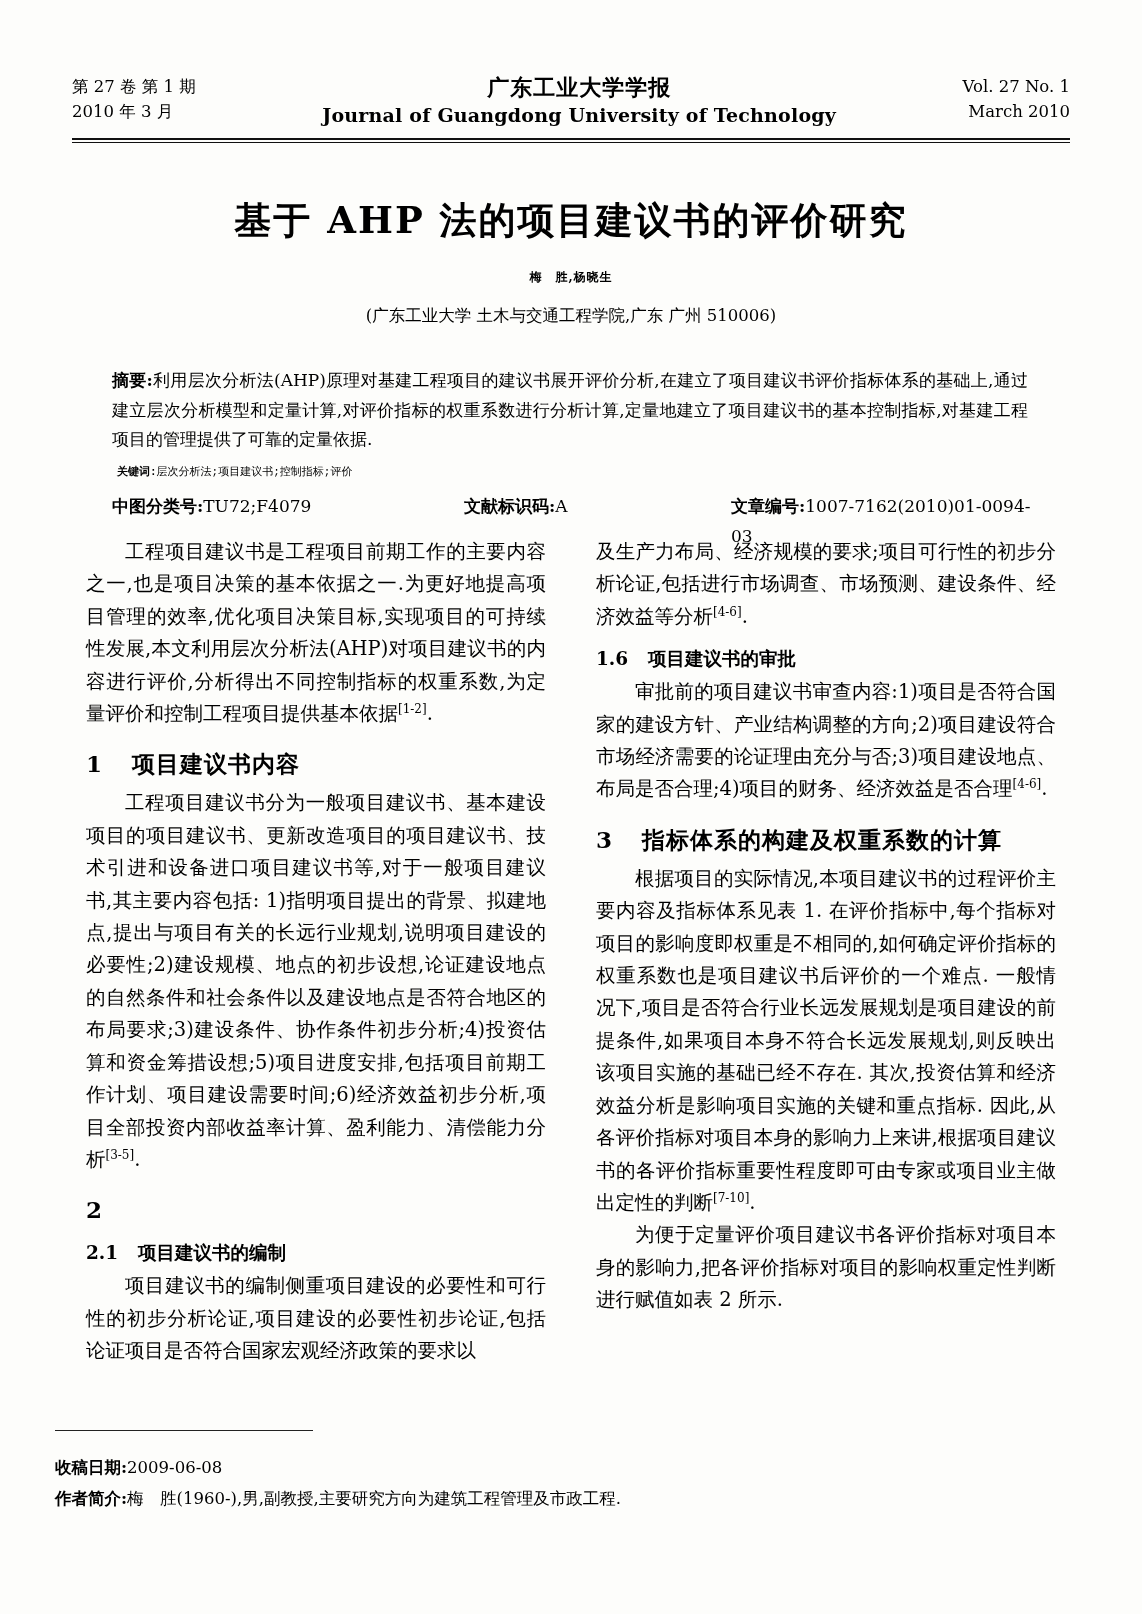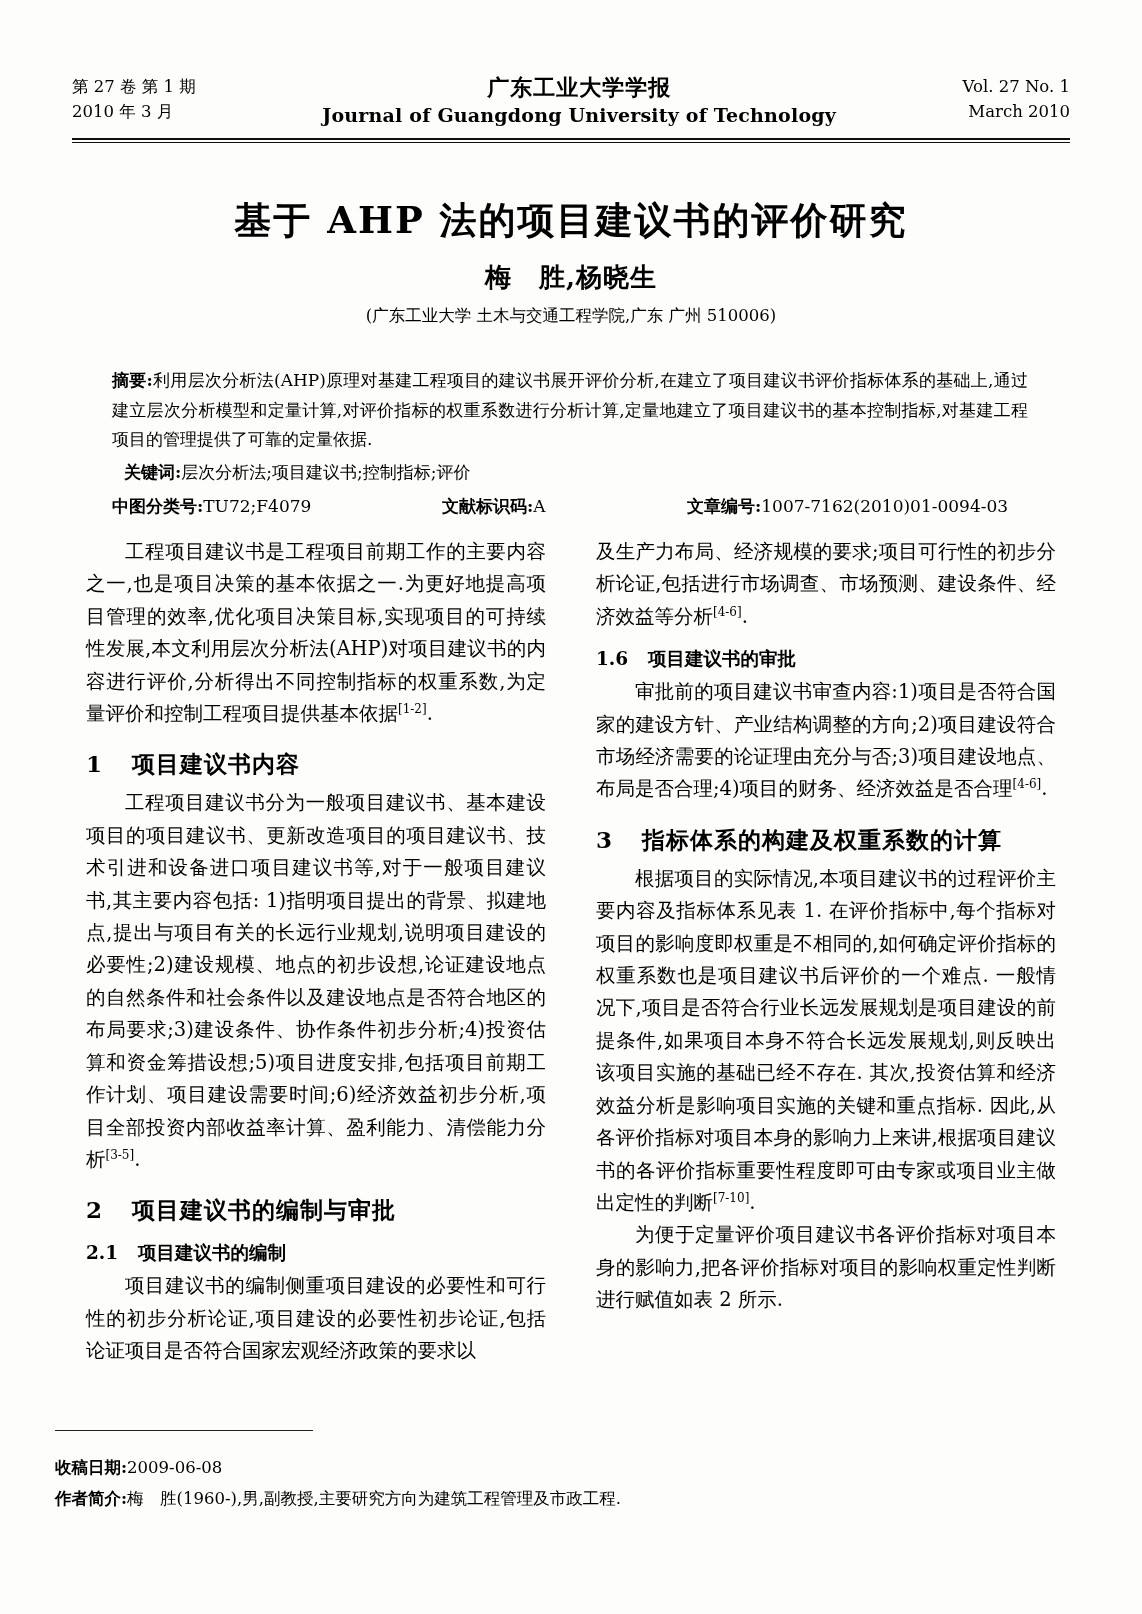--- a/index.html
+++ b/index.html
@@ -75,21 +75,21 @@
     font-weight: bold;
     letter-spacing: 2px;
     line-height: 48px;
   }
   .authors {
     position: absolute;
     left: 72px;
     top: 262px;
     width: 998px;
     text-align: center;
-    font-size: 26px;
+    font-size: 12px;
     font-weight: bold;
     letter-spacing: 1px;
     line-height: 30px;
   }
   .affil {
     position: absolute;
     left: 72px;
     top: 303px;
     width: 998px;
     text-align: center;
@@ -105,29 +105,31 @@
   }
   .abs-p {
     font-size: 17px;
     line-height: 29.5px;
     text-align: justify;
     text-justify: inter-ideograph;
     margin: 0 12px 2px 0;
   }
   .lbl { font-weight: bold; }
   .kw {
-    font-size: 17px;
+    font-size: 11px;
     line-height: 29.5px;
-    margin: 3px 0 0 12px;
+    margin: 3px 0 0 5px;
+    font-family: Liberation Mono, monospace;
   }
   .clsline {
     margin-top: 5px;
     font-size: 17px;
     line-height: 29.5px;
     display: flex;
+    gap: 22px;
   }
   .cls-a { width: 330px; }
   .cls-b { width: 245px; }
   .cls-c { flex: 1; }
   
   .cols {
     position: absolute;
     left: 86px;
     top: 536px;
     width: 970px;
@@ -232,21 +234,20 @@
 
       <h2 class="sec">
           <span class="num">1</span>
           <span>项目建议书内容</span>
         </h2>
 
       <p class="body"><span>工程项目建议书分为一般项目建议书、基本建设项目的项目建议书、更新改造项目的项目建议书、技术引进和设备进口项目建议书等,对于一般项目建议书,其主要内容包括: 1)指明项目提出的背景、拟建地点,提出与项目有关的长远行业规划,说明项目建设的必要性;2)建设规模、地点的初步设想,论证建设地点的自然条件和社会条件以及建设地点是否符合地区的布局要求;3)建设条件、协作条件初步分析;4)投资估算和资金筹措设想;5)项目进度安排,包括项目前期工作计划、项目建设需要时间;6)经济效益初步分析,项目全部投资内部收益率计算、盈利能力、清偿能力分析</span><sup class="ref">[3-5]</sup><span>.</span></p>
 
       <h2 class="sec">
           <span class="num">2</span>
-          <span>项目建议书的编制与审批</span>
         </h2>
 
       <h3 class="subsec">
           <span class="num">2.1</span>
           <span>项目建议书的编制</span>
         </h3>
 
       <p class="body">项目建议书的编制侧重项目建设的必要性和可行性的初步分析论证,项目建设的必要性初步论证,包括论证项目是否符合国家宏观经济政策的要求以</p>
     </div>
 

